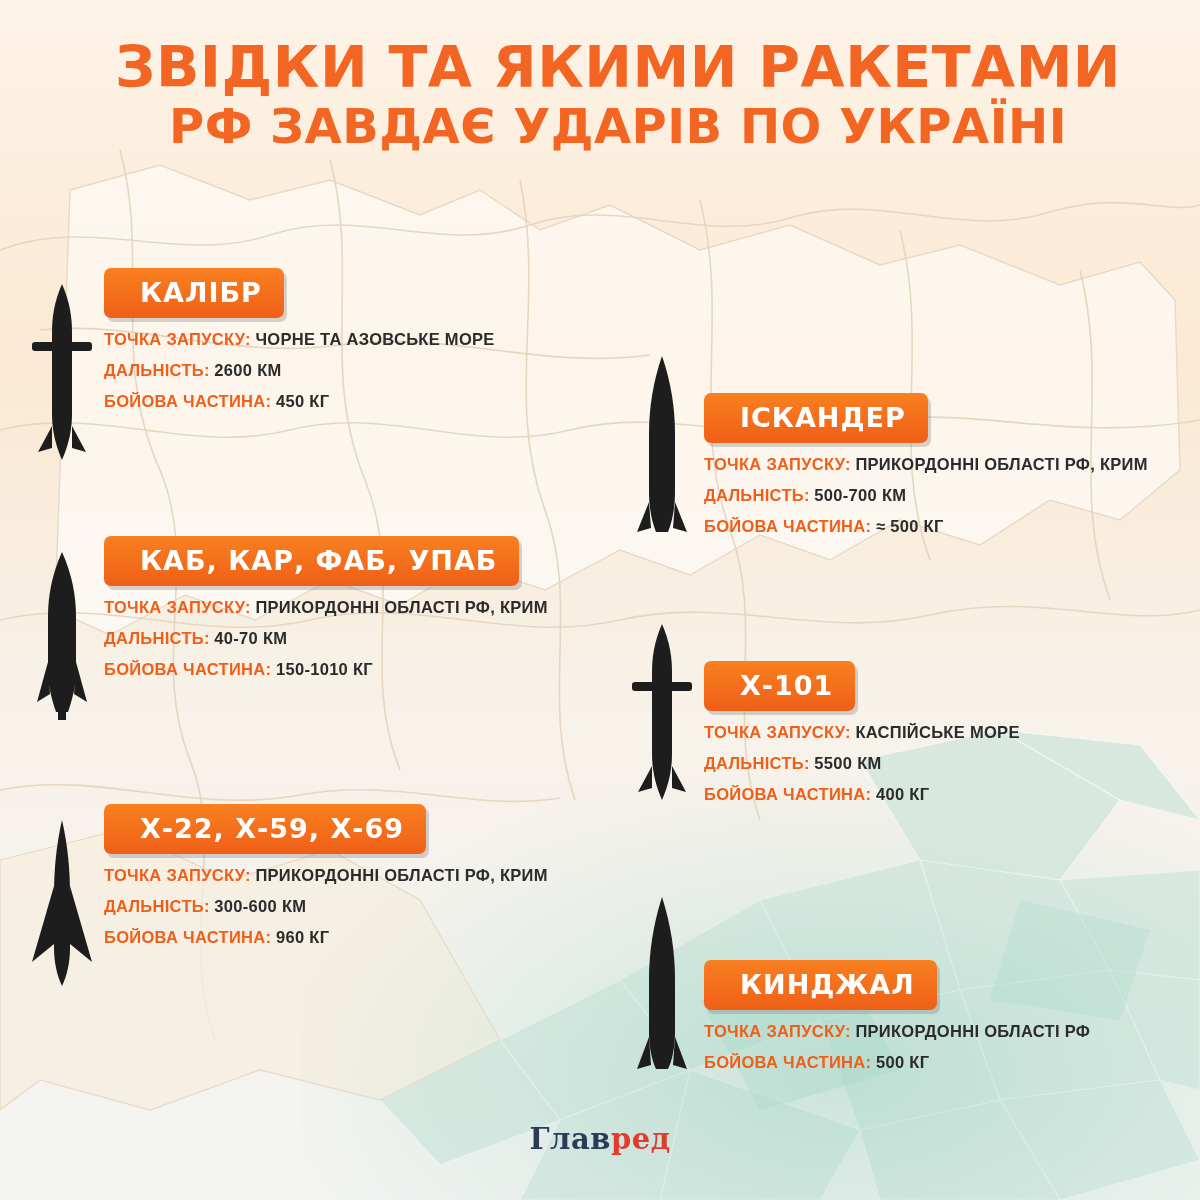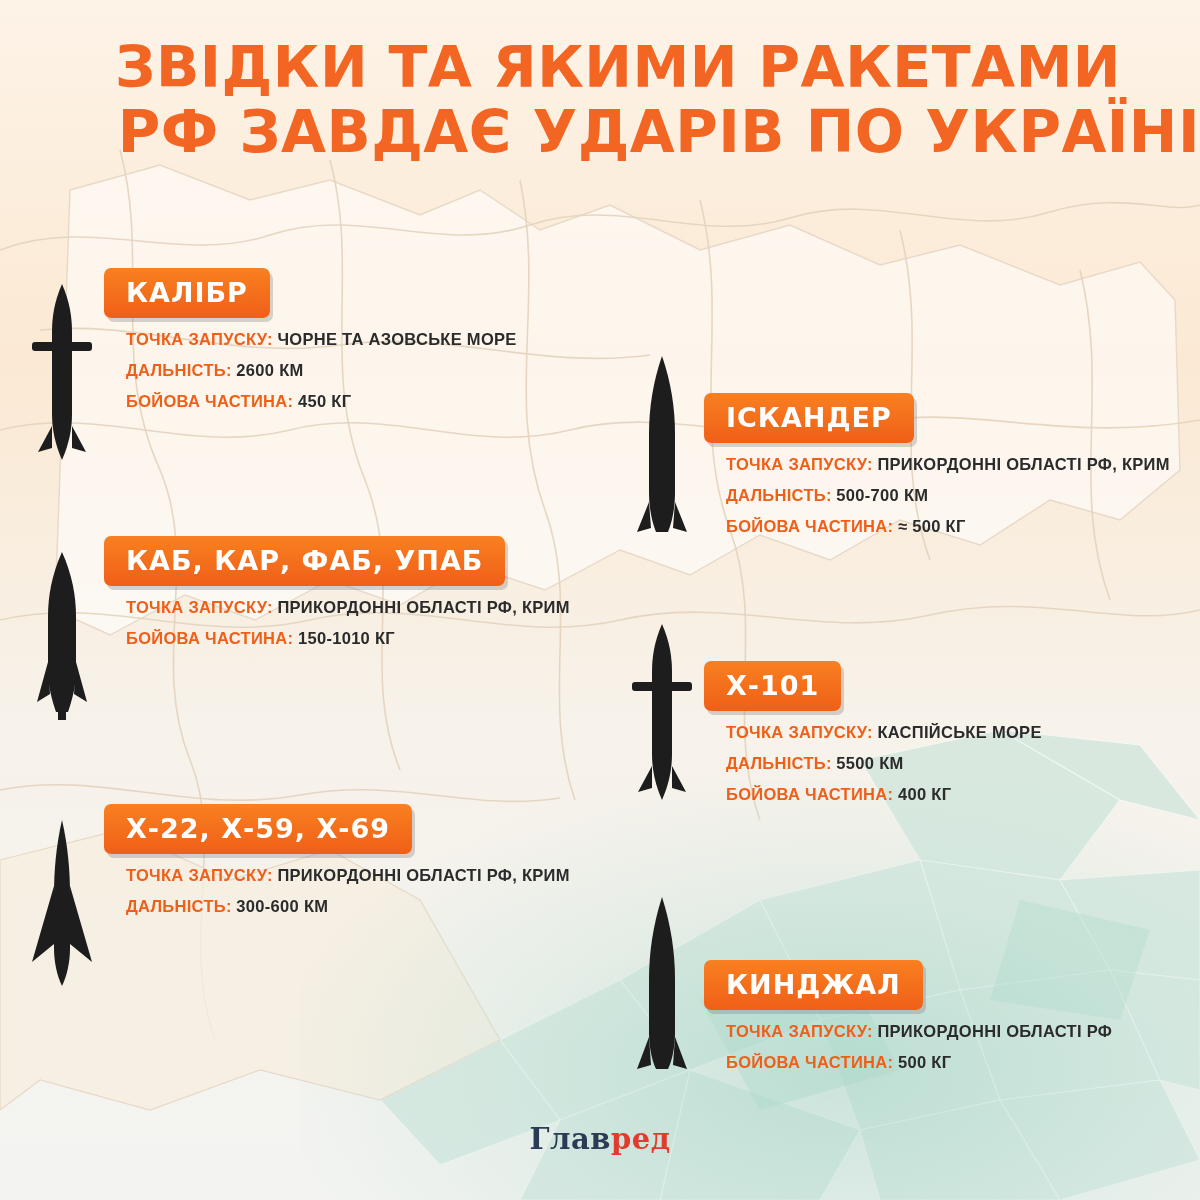--- a/index.html
+++ b/index.html
@@ -50,21 +50,21 @@
     font-family: "DejaVu Sans", sans-serif;
     font-weight: 700;
     font-size: 58px;
     line-height: 1.12;
     letter-spacing: 0.5px;
     color: #f26522;
     text-transform: uppercase;
     white-space: nowrap;
   }
   .title-line.l1 { font-size: 57px; }
-  .title-line.l2 { font-size: 58px; text-align: right; }
+  .title-line.l2 { font-size: 48px; }
 
   
   .cards {
     position: absolute;
     top: 268px;
     left: 0;
     width: 1200px;
     z-index: 10;
   }
   .row {
@@ -100,33 +100,32 @@
 
   .badge {
     display: inline-block;
     background: linear-gradient(180deg, #f98020 0%, #ef5f18 100%);
     color: #ffffff;
     font-family: "DejaVu Sans", sans-serif;
     font-weight: 700;
     font-size: 27px;
     letter-spacing: 1px;
     text-transform: uppercase;
-    padding: 9px 22px 10px 22px;
+    padding: 9px 22px 10px 36px;
     border-radius: 7px;
     box-shadow: 3px 4px 0 rgba(120,120,120,0.30);
     white-space: nowrap;
   }
 
   .spec {
     margin-top: 12px;
     font-size: 16.5px;
     line-height: 1.15;
     white-space: nowrap;
     font-family: "Liberation Sans", sans-serif;
-    margin-left: 22px;
   }
   .spec-label {
     color: #ef5f18;
     font-weight: 700;
     text-transform: uppercase;
     letter-spacing: 0.3px;
   }
   .spec-value {
     color: #2b2b2b;
     font-weight: 700;
@@ -282,20 +281,24 @@
           </g>
         </svg>
       </div>
       <div class="card-body">
         <div class="badge">КАБ, КАР, ФАБ, УПАБ</div>
         <div class="spec">
           <span class="spec-label">ТОЧКА ЗАПУСКУ:</span>
           <span class="spec-value">ПРИКОРДОННІ ОБЛАСТІ РФ, КРИМ</span>
         </div>
         <div class="spec">
+          <span class="spec-label">ДАЛЬНІСТЬ:</span>
+          <span class="spec-value">40-70 КМ</span>
+        </div>
+        <div class="spec">
           <span class="spec-label">БОЙОВА ЧАСТИНА:</span>
           <span class="spec-value">150-1010 КГ</span>
         </div>
       </div>
     </div>
 
     <div class="card right">
       <div class="missile-art">
         <svg width="64" height="180" viewBox="0 0 64 180">
           <g fill="#1d1d1d">
@@ -340,20 +343,24 @@
       <div class="card-body">
         <div class="badge">Х-22, Х-59, Х-69</div>
         <div class="spec">
           <span class="spec-label">ТОЧКА ЗАПУСКУ:</span>
           <span class="spec-value">ПРИКОРДОННІ ОБЛАСТІ РФ, КРИМ</span>
         </div>
         <div class="spec">
           <span class="spec-label">ДАЛЬНІСТЬ:</span>
           <span class="spec-value">300-600 КМ</span>
         </div>
+        <div class="spec">
+          <span class="spec-label">БОЙОВА ЧАСТИНА:</span>
+          <span class="spec-value">960 КГ</span>
+        </div>
       </div>
     </div>
 
     <div class="card right">
       <div class="missile-art">
         <svg width="54" height="175" viewBox="0 0 54 175">
           <g fill="#1d1d1d">
             <path d="M27 0 C18 28 14 56 14 82 L14 136 C14 150 17 164 21 172 L33 172 C37 164 40 150 40 136 L40 82 C40 56 36 28 27 0 Z"></path>
             <path d="M14 140 L2 172 L16 168 Z"></path>
             <path d="M40 140 L52 172 L38 168 Z"></path>

